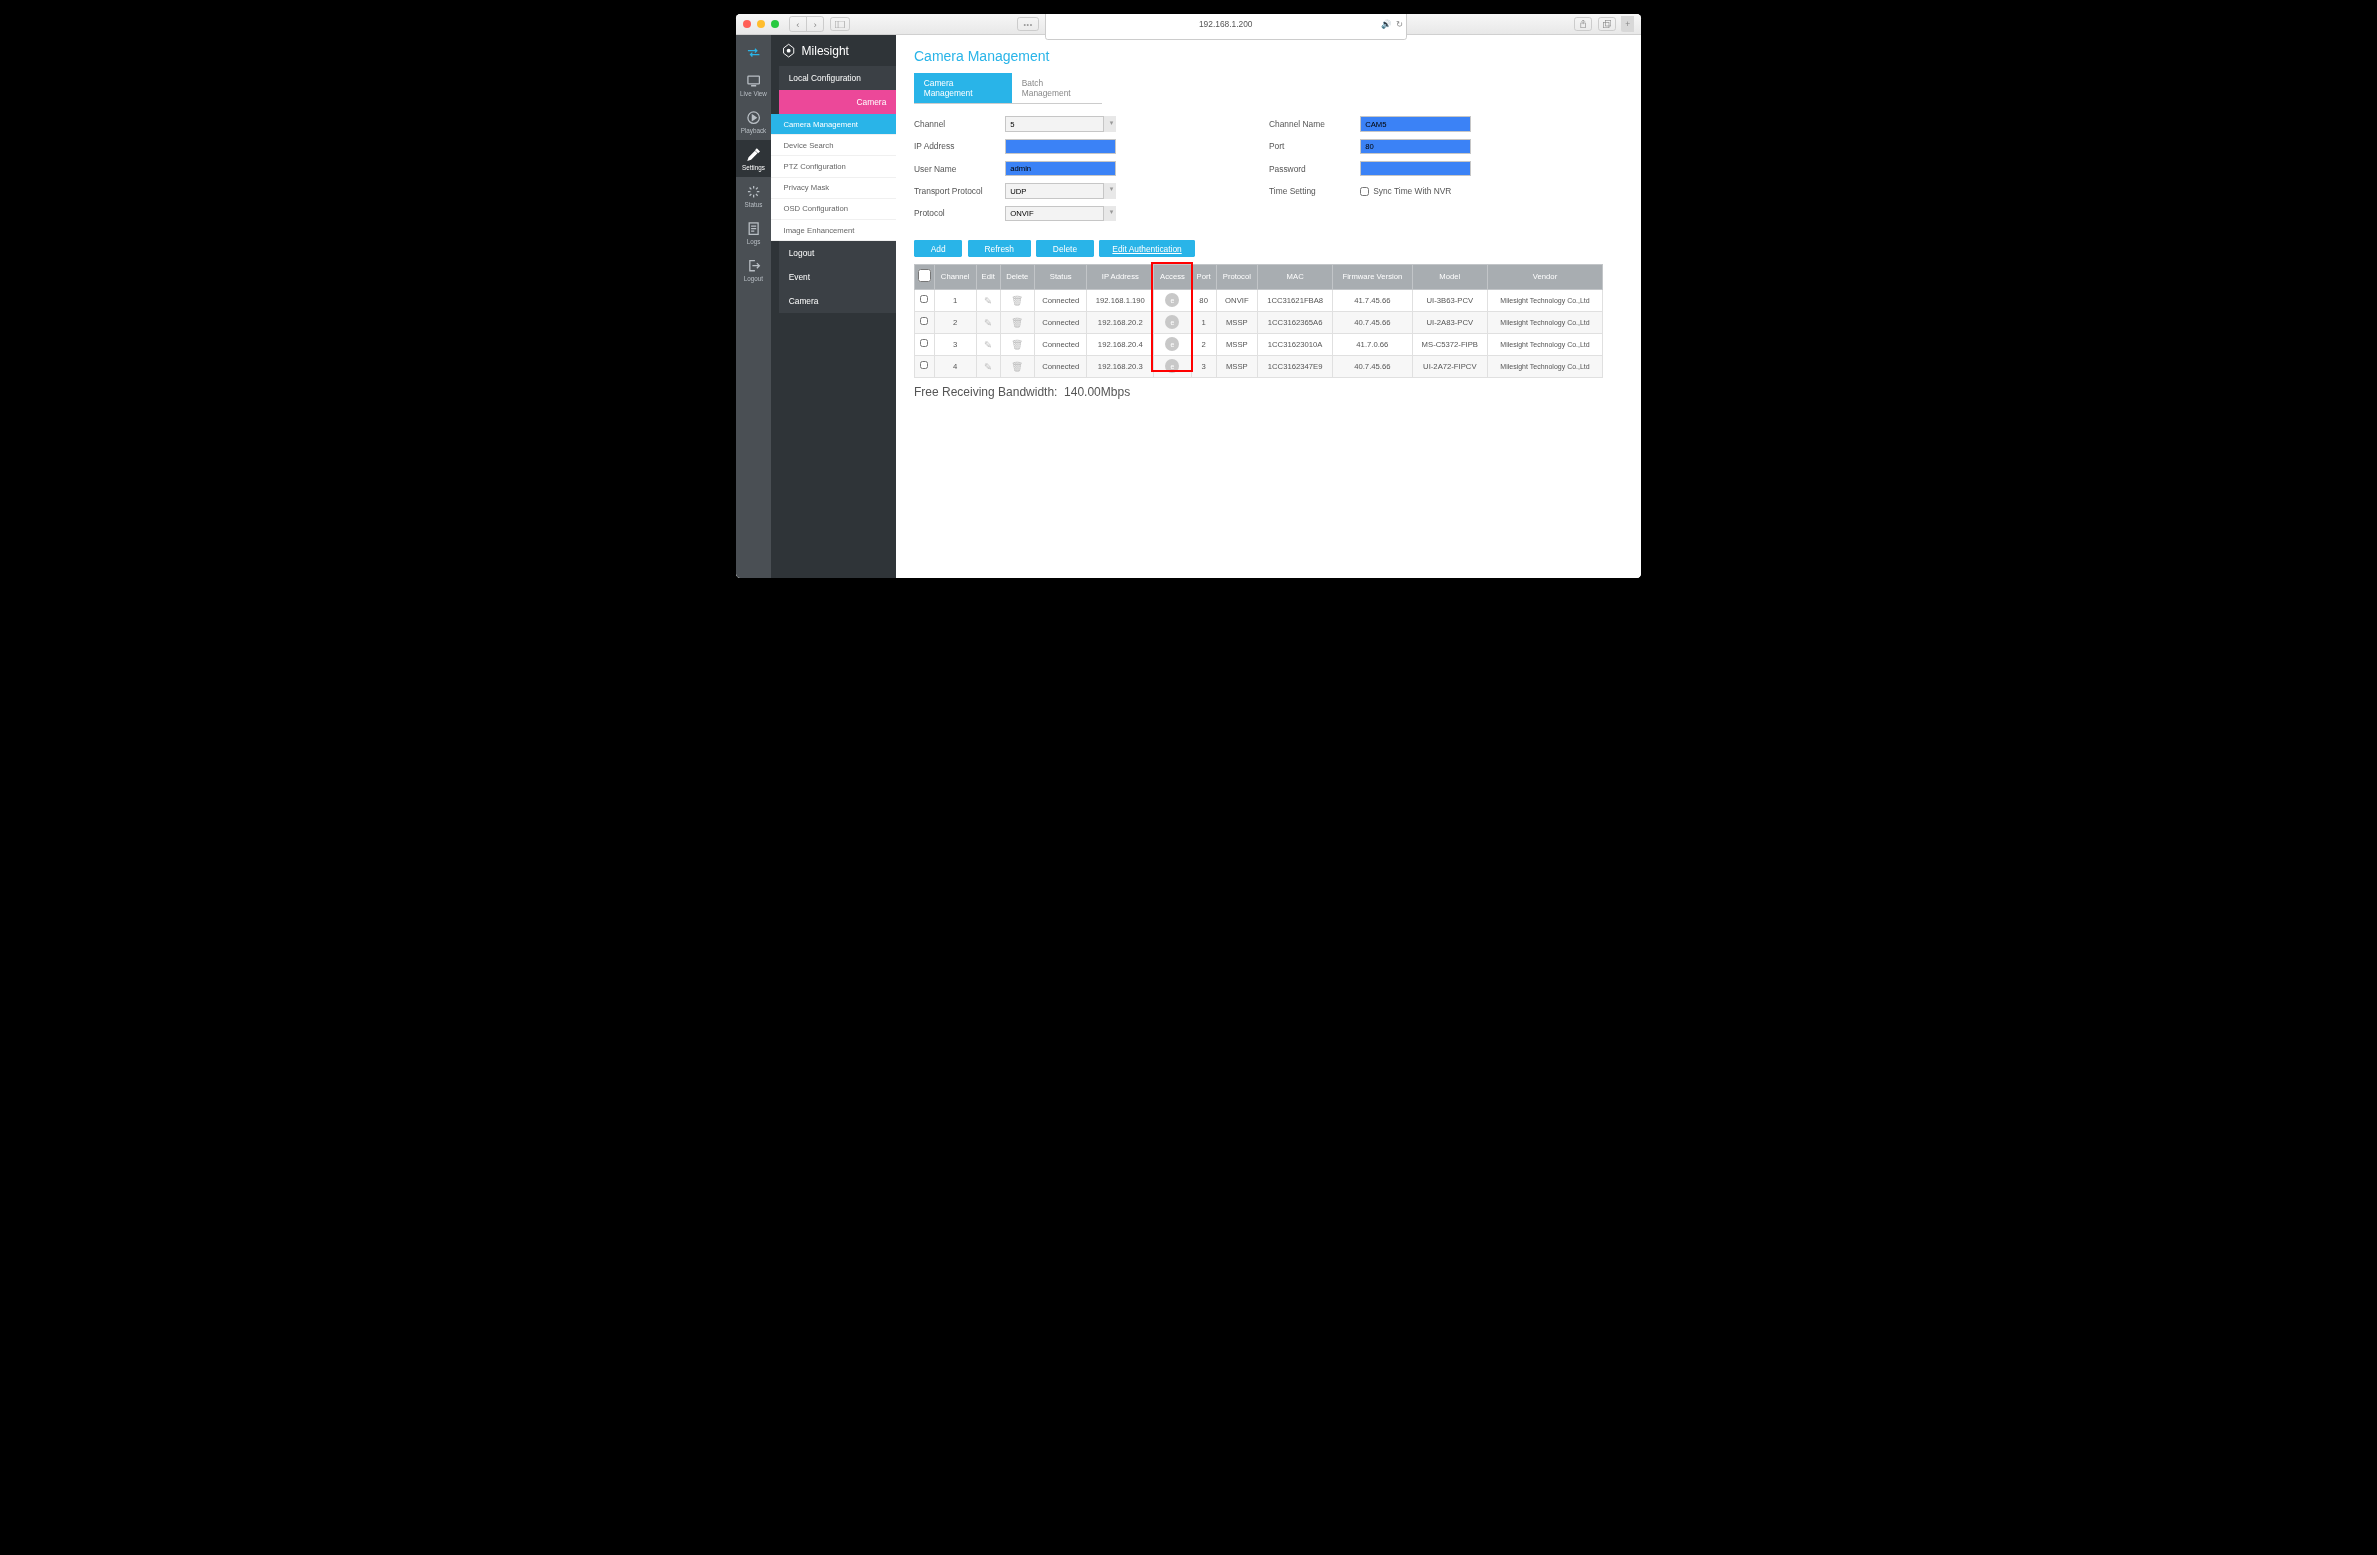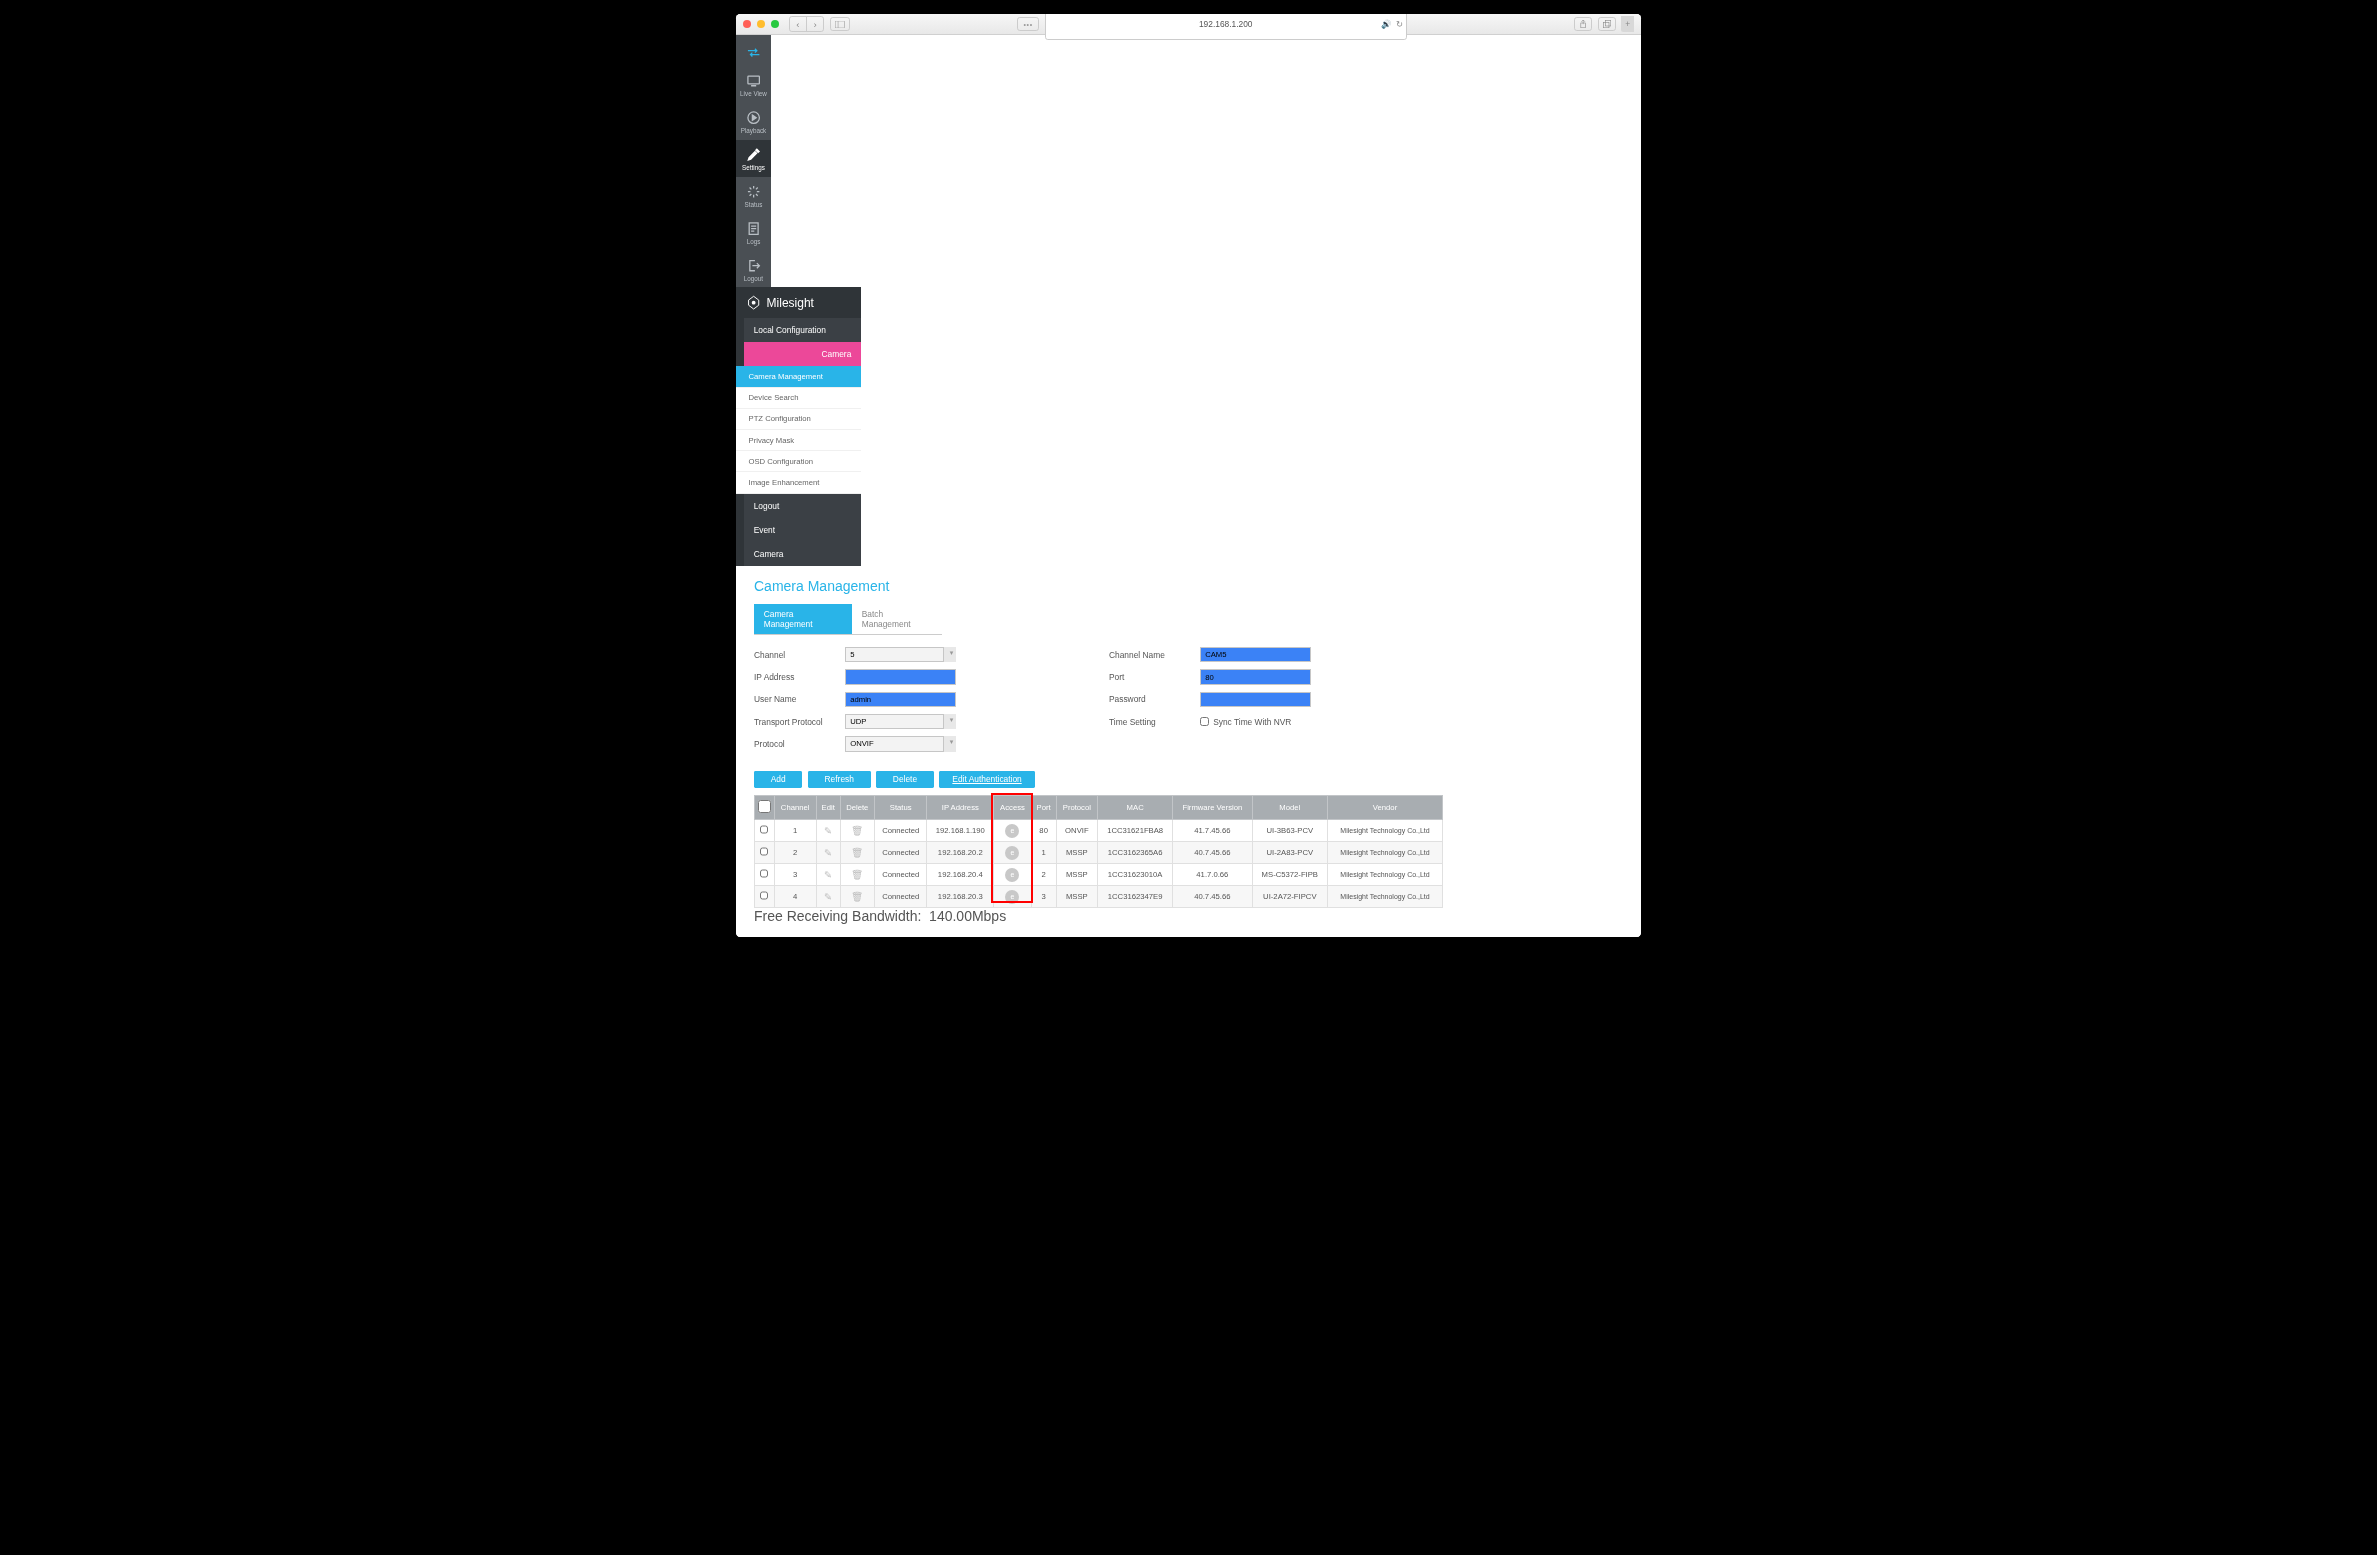--- a/index.html
+++ b/index.html
@@ -13,21 +13,21 @@
 .nav-arrows span { width: 16.7px; height: 14px; display: flex; align-items: center; justify-content: center; color: #888; font-size: 9.7px; border-right: 0.7px solid #ccc; }
 .nav-arrows span:last-child { border-right: none; }
 .sidebar-toggle { margin-left: 5.6px; width: 19.5px; height: 14px; border: 0.7px solid #ccc; border-radius: 2.8px; display:flex; align-items:center; justify-content:center; color:#888; font-size:7.7px; }
 .reader-btn { margin-left: auto; margin-right: 5.6px; width: 22px; height: 14px; border:0.7px solid #ccc; border-radius:2.8px; display:flex; align-items:center; justify-content:center; color:#999; font-size:7px; letter-spacing:0.7px; }
 .url-bar { width: 362px; height: 31px; background: #fff; border: 0.7px solid #ccc; border-radius: 2.8px; display: flex; align-items: center; justify-content: center; font-size: 8.4px; color: #555; position: relative; }
 .url-right { position:absolute; right:2.8px; display:flex; gap:4.2px; align-items:center; color:#6ba4e8; font-size:8.4px; }
 .title-right { margin-left: auto; display:flex; gap:5.6px; align-items:center; }
 .title-right .btn { width: 18px; height: 14px; border:0.7px solid #ccc; border-radius:2.8px; display:flex; align-items:center; justify-content:center; color:#888; font-size:8.4px; }
 .plus-tab { width: 12.5px; height: 15.3px; background:#d8d8d8; color:#888; display:flex; align-items:center; justify-content:center; font-size:8.4px; border-bottom-left-radius:2.1px; }
 
-.app-body { display: flex; min-height: 543px; background: #fff; flex-direction: column; }
+.app-body { display: flex; min-height: 543px; background: #fff; }
 .rail { width: 35px; background: #4a4f54; display: flex; flex-direction: column; align-items: center; color: #b9bfc5; font-size: 6.3px; }
 .rail-item { width: 100%; padding: 7px 0 5.6px; display:flex; flex-direction:column; align-items:center; gap:2.1px; cursor: pointer; }
 .rail-item.active { background: #2f3438; color: #fff; }
 .rail-item svg, .rail-item .ico { width: 15.3px; height: 15.3px; }
 .rail-label { font-size: 6.3px; }
 
 .sidebar2 { width: 125px; background: #2f3438; color: #ddd; font-size: 8.4px; }
 .brand { height: 31px; display:flex; align-items:center; gap:5.6px; padding: 0 9.7px; font-size: 12px; font-weight: 400; color: #fff; }
 .brand svg { width: 15.3px; height: 15.3px; }
 .side-cat { padding: 7px 9.7px; font-size: 8.4px; cursor: pointer; margin-left: 8px; }
@@ -60,21 +60,21 @@
 table.cam { width: 689px; border-collapse: collapse; font-size: 7.7px; }
 table.cam th { background: #a8adb1; color: #fff; font-weight: 400; padding: 4.2px 2.8px; border: 0.7px solid #c2c5c8; }
 table.cam td { border: 0.7px solid #e0e0e0; padding: 3.5px 2.8px; text-align: center; color: #555; background: #fff; }
 table.cam tr:nth-child(even) td { background: #f7f7f7; }
 .chk-cell input { width:8.4px; height:8.4px; }
 .icon-btn { color: #bbb; font-size: 9.7px; cursor:pointer; display:inline-flex; align-items:center; justify-content:center; }
 .access-circle { width: 14px; height: 14px; border-radius: 50%; background: #c8c8c8; display: inline-flex; align-items:center; justify-content:center; color:#fff; font-size:7px; }
 
 .highlight-box { position: absolute; border: 2.8px solid #ff0000; pointer-events: none; }
 
-.footer-text { font-size: 14px; color: #555; }
+.footer-text { font-size: 12px; color: #555; margin-top: 7px; }
 </style>
 </head>
 <body>
 
 <div class="mac-window">
   <div class="titlebar">
     <div class="traffic">
       <span class="tl-red"></span>
       <span class="tl-yellow"></span>
       <span class="tl-green"></span>

